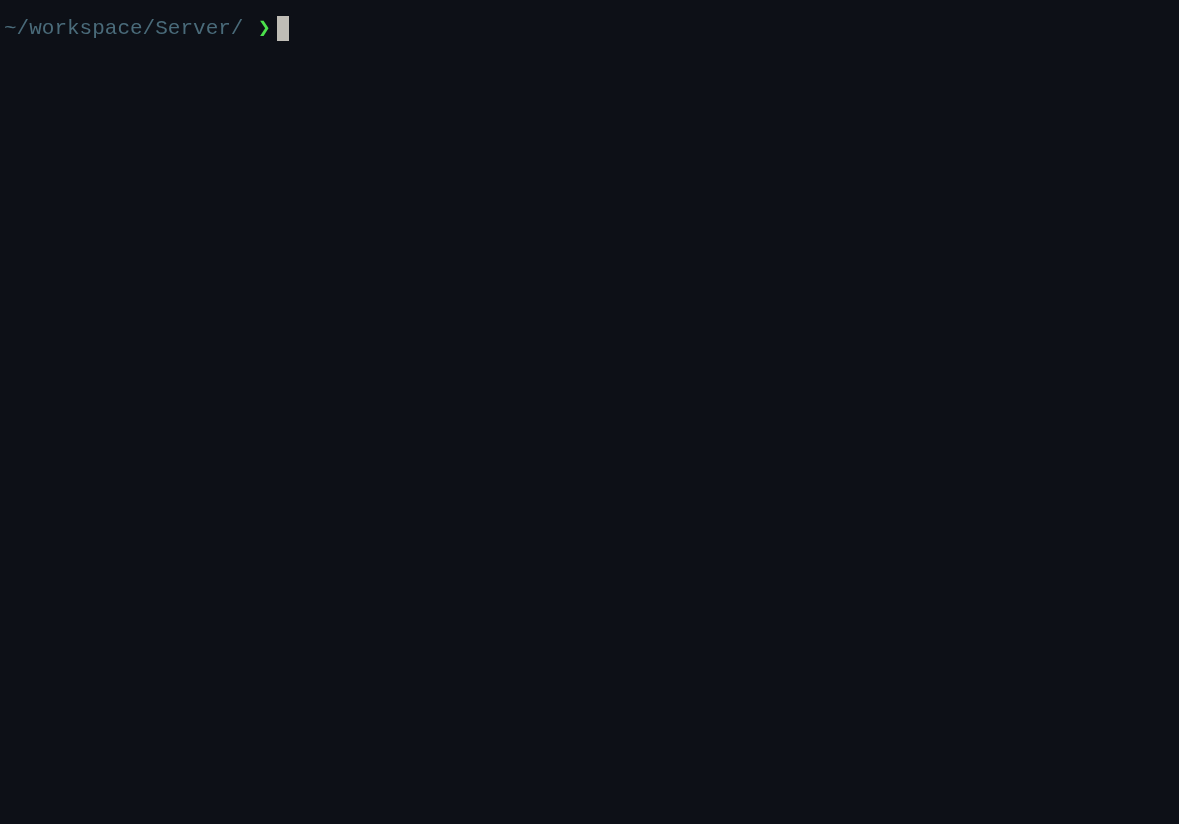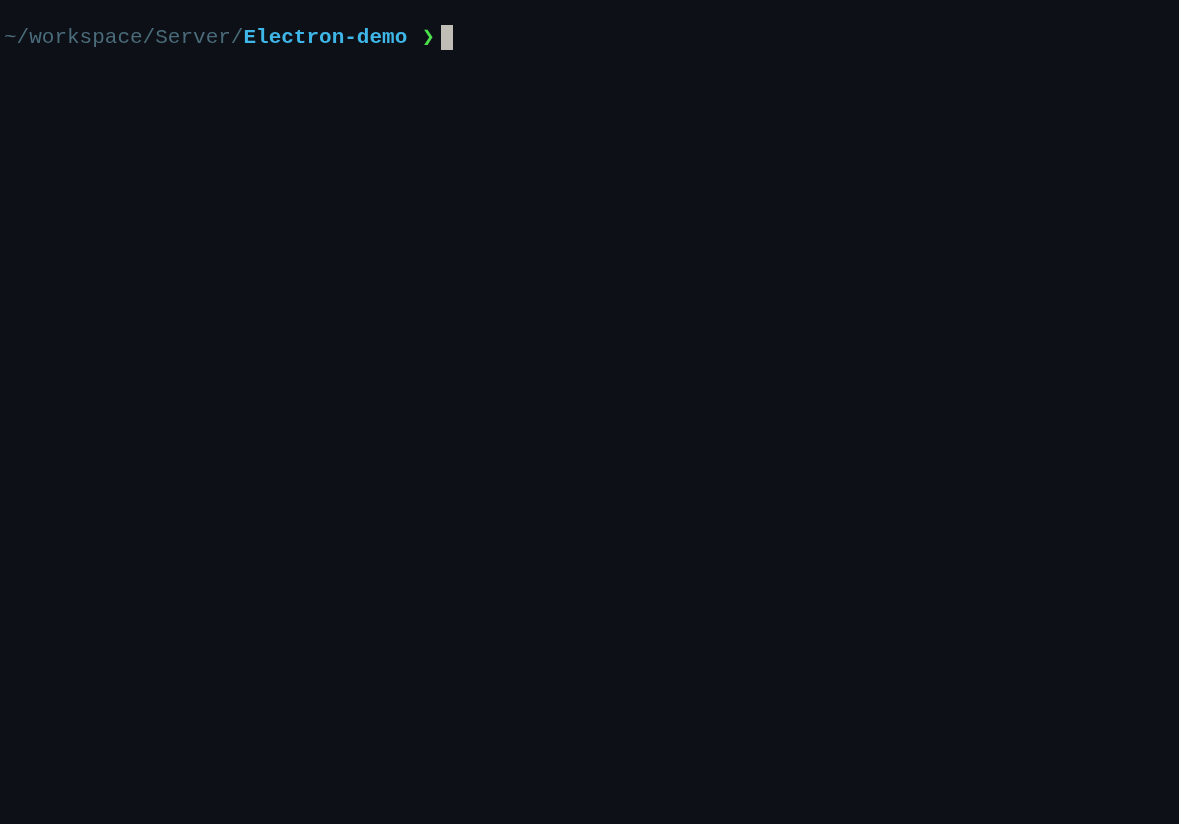--- a/index.html
+++ b/index.html
@@ -16,21 +16,20 @@
       font-weight: 500;
       overflow: hidden;
       padding-top: 14px;
       padding-left: 4px;
     }
     .prompt-line {
       white-space: pre;
       display: flex;
       align-items: center;
       line-height: 1.4;
-      margin-top: 9px;
     }
     .path-muted {
       color: #4a6b7a;
     }
     .path-dir {
       color: #3fb6e8;
       font-weight: 600;
     }
     .prompt-chevron {
       color: #4be04b;
@@ -53,18 +52,18 @@
       font-family: inherit;
       font-size: inherit;
       width: 0;
       caret-color: transparent;
     }
   </style>
 </head>
 <body>
 
 <div class="prompt-line">
-  <span class="path-muted">~/workspace/Server/</span><span class="path-dir">Electron-demo</span>
+  <span class="path-muted">~/workspace/Server/</span>
   <span> </span>
   <span class="prompt-chevron">❯</span>
   <input class="terminal-input" value="" style="">
   <span class="cursor"></span>
 </div>
 
 </body></html>

